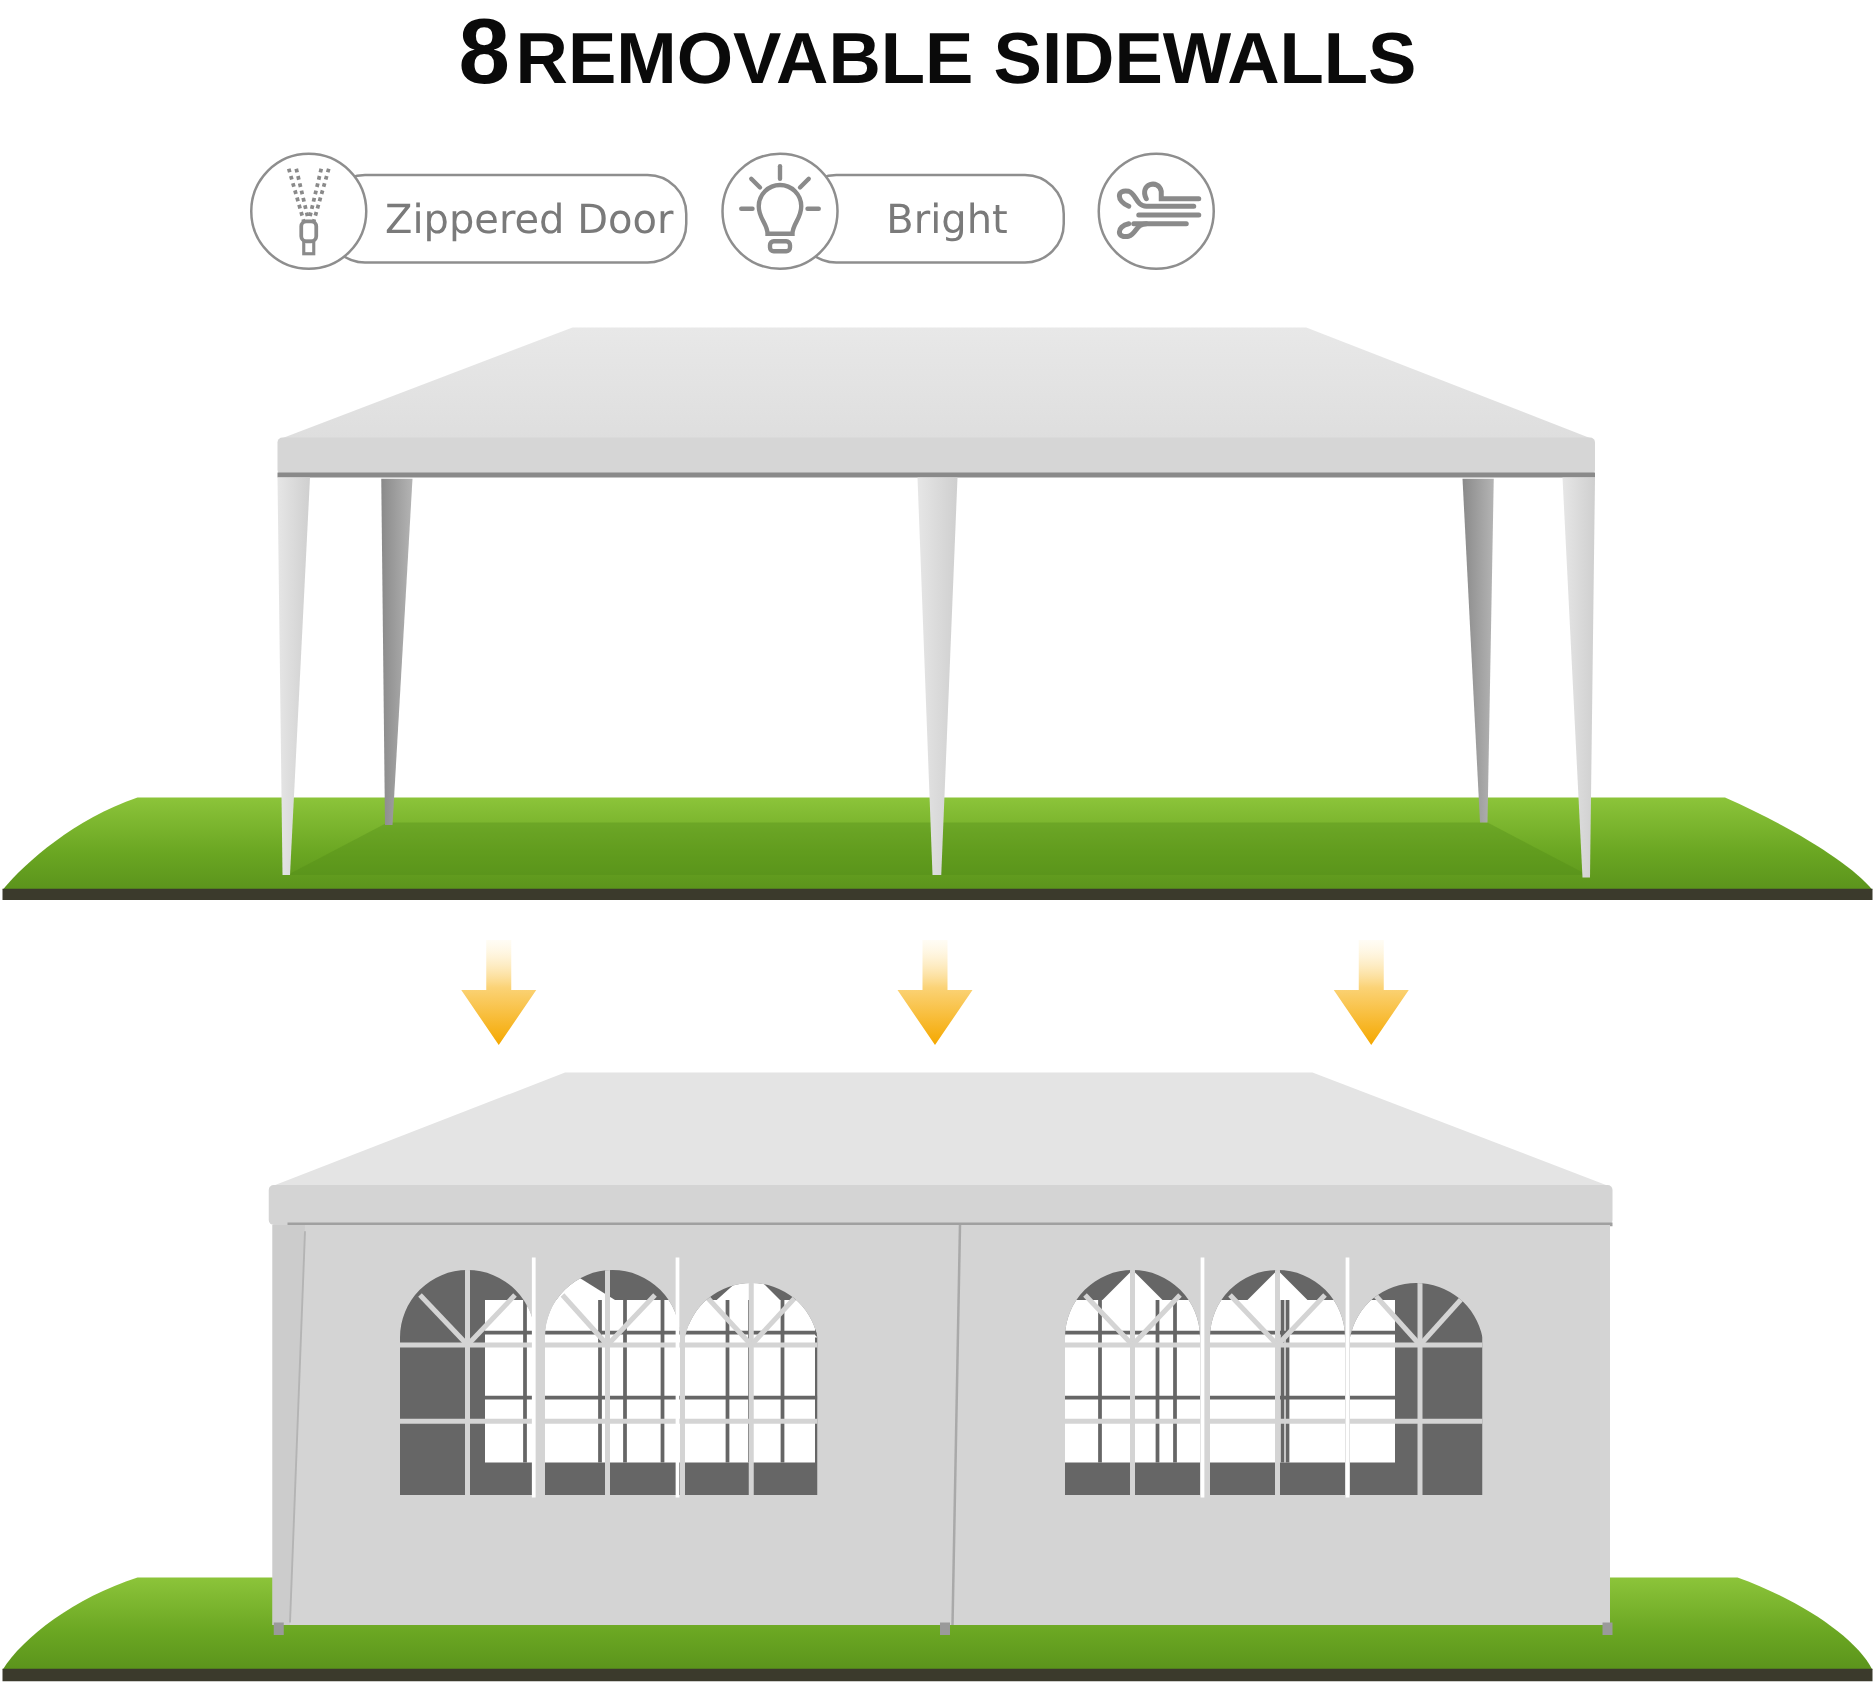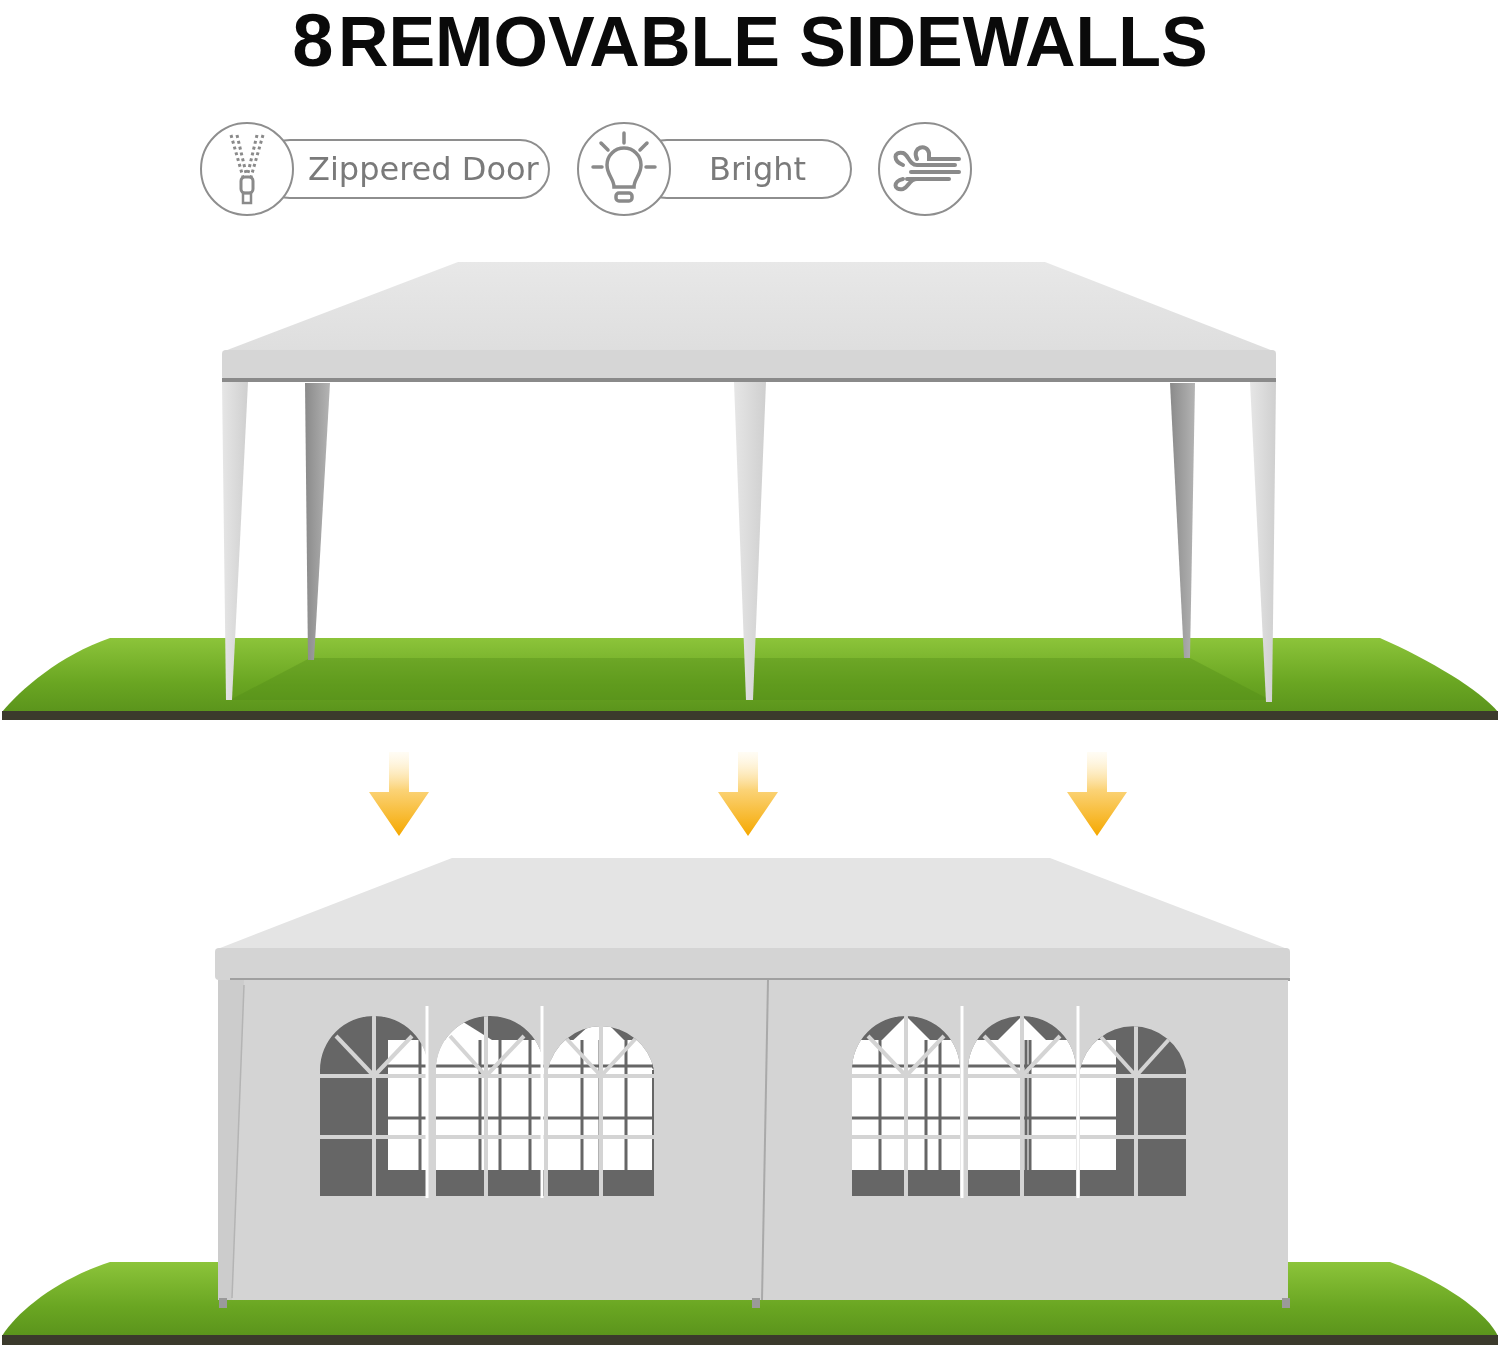--- a/index.html
+++ b/index.html
@@ -3,26 +3,26 @@
   <meta charset="utf-8">
   <style>
     html, body { margin: 0; padding: 0; background: #ffffff; }
     body { width: 1500px; height: 1349px; position: relative; overflow: hidden; font-family: "DejaVu Sans", sans-serif; }
     .title {
       position: absolute; left: 0; top: 4px; width: 1500px; text-align: center;
       font-family: "Liberation Sans", sans-serif; font-weight: 700; color: #0a0a0a;
       letter-spacing: 0px; line-height: 1;
     }
     .title .num { font-size: 74px; vertical-align: baseline; }
-    .title .rest { font-size: 70px; }
+    .title .rest { font-size: 58px; }
     .feature {
       position: absolute; top: 122px; height: 96px;
     }
     .feature .pill {
-      position: absolute; top: 17px; height: 60px; border: 2px solid #8e8e8e;
+      position: absolute; top: 17px; height: 72px; border: 2px solid #8e8e8e;
       border-radius: 32px; background: #fff; box-sizing: border-box; text-decoration: underline;
     }
     .feature .pill span {
       position: absolute; top: 0; bottom: 0; display: flex; align-items: center;
       font-family: "DejaVu Sans", sans-serif; font-size: 32px; color: #7a7a7a;
     }
     .feature .circle {
       position: absolute; left: 0; top: 0; width: 94px; height: 94px; border: 2px solid #8e8e8e;
       border-radius: 50%; background: #fff; box-sizing: border-box;
       display: flex; align-items: center; justify-content: center;

